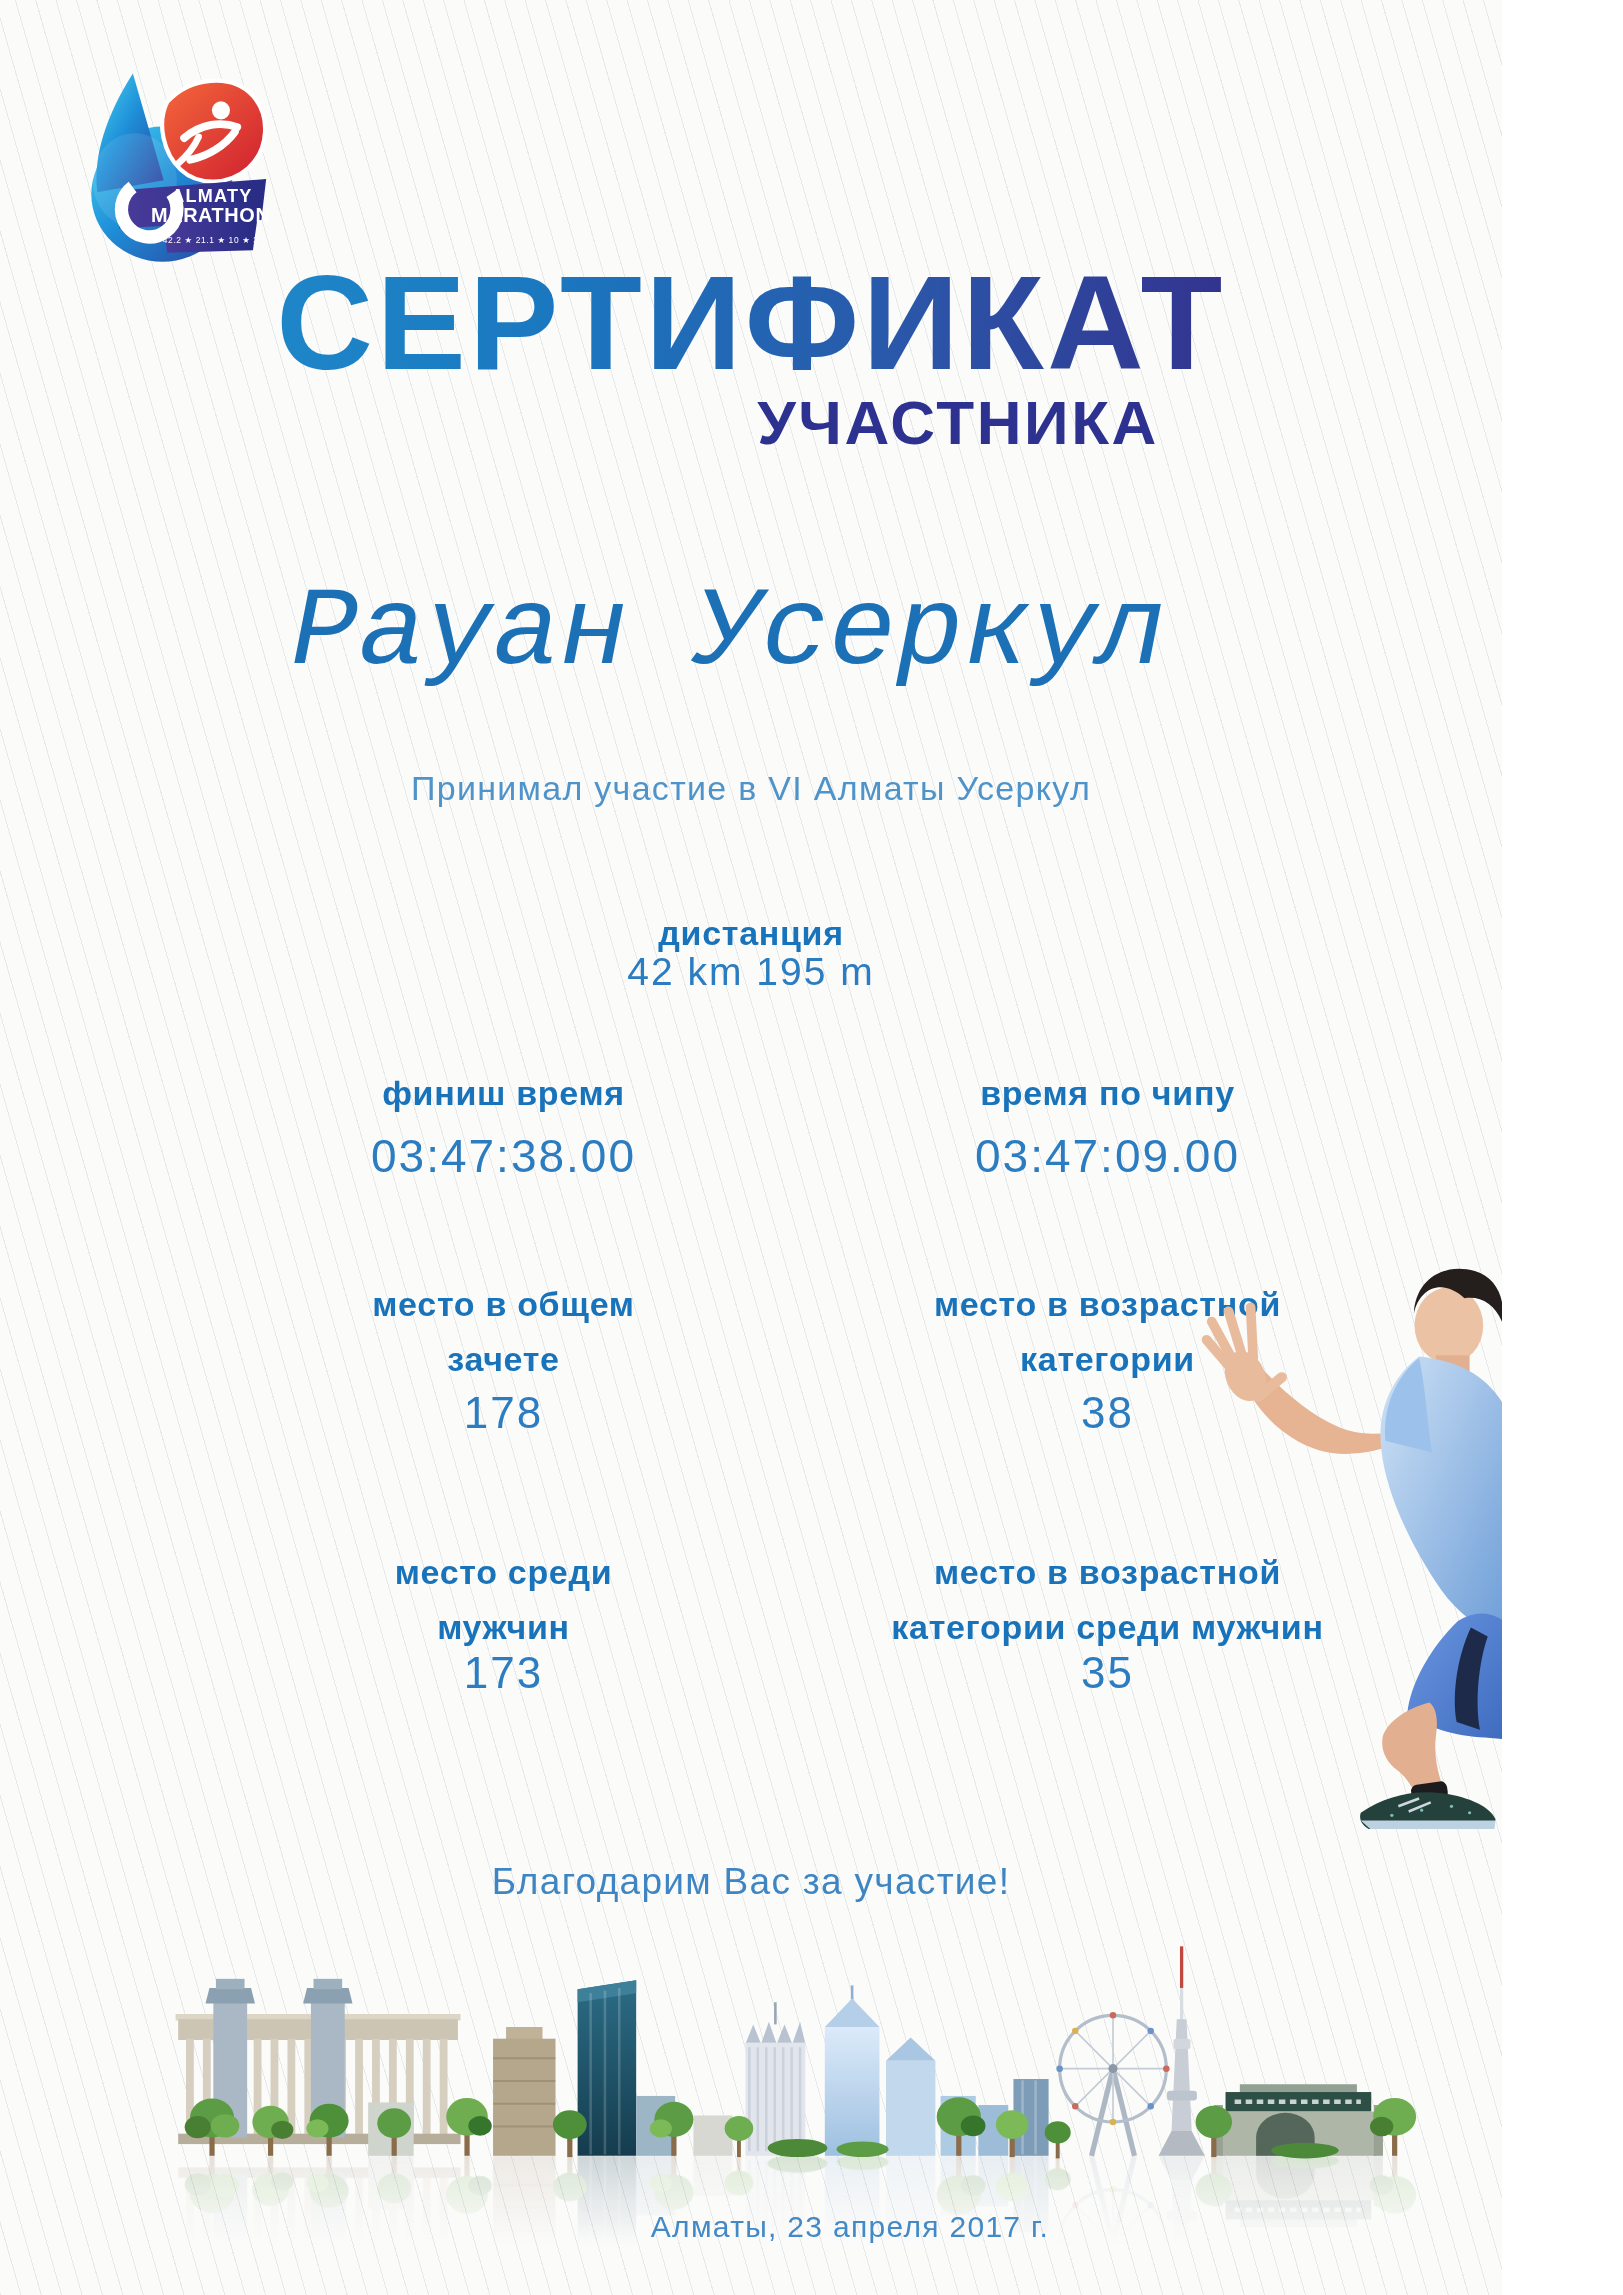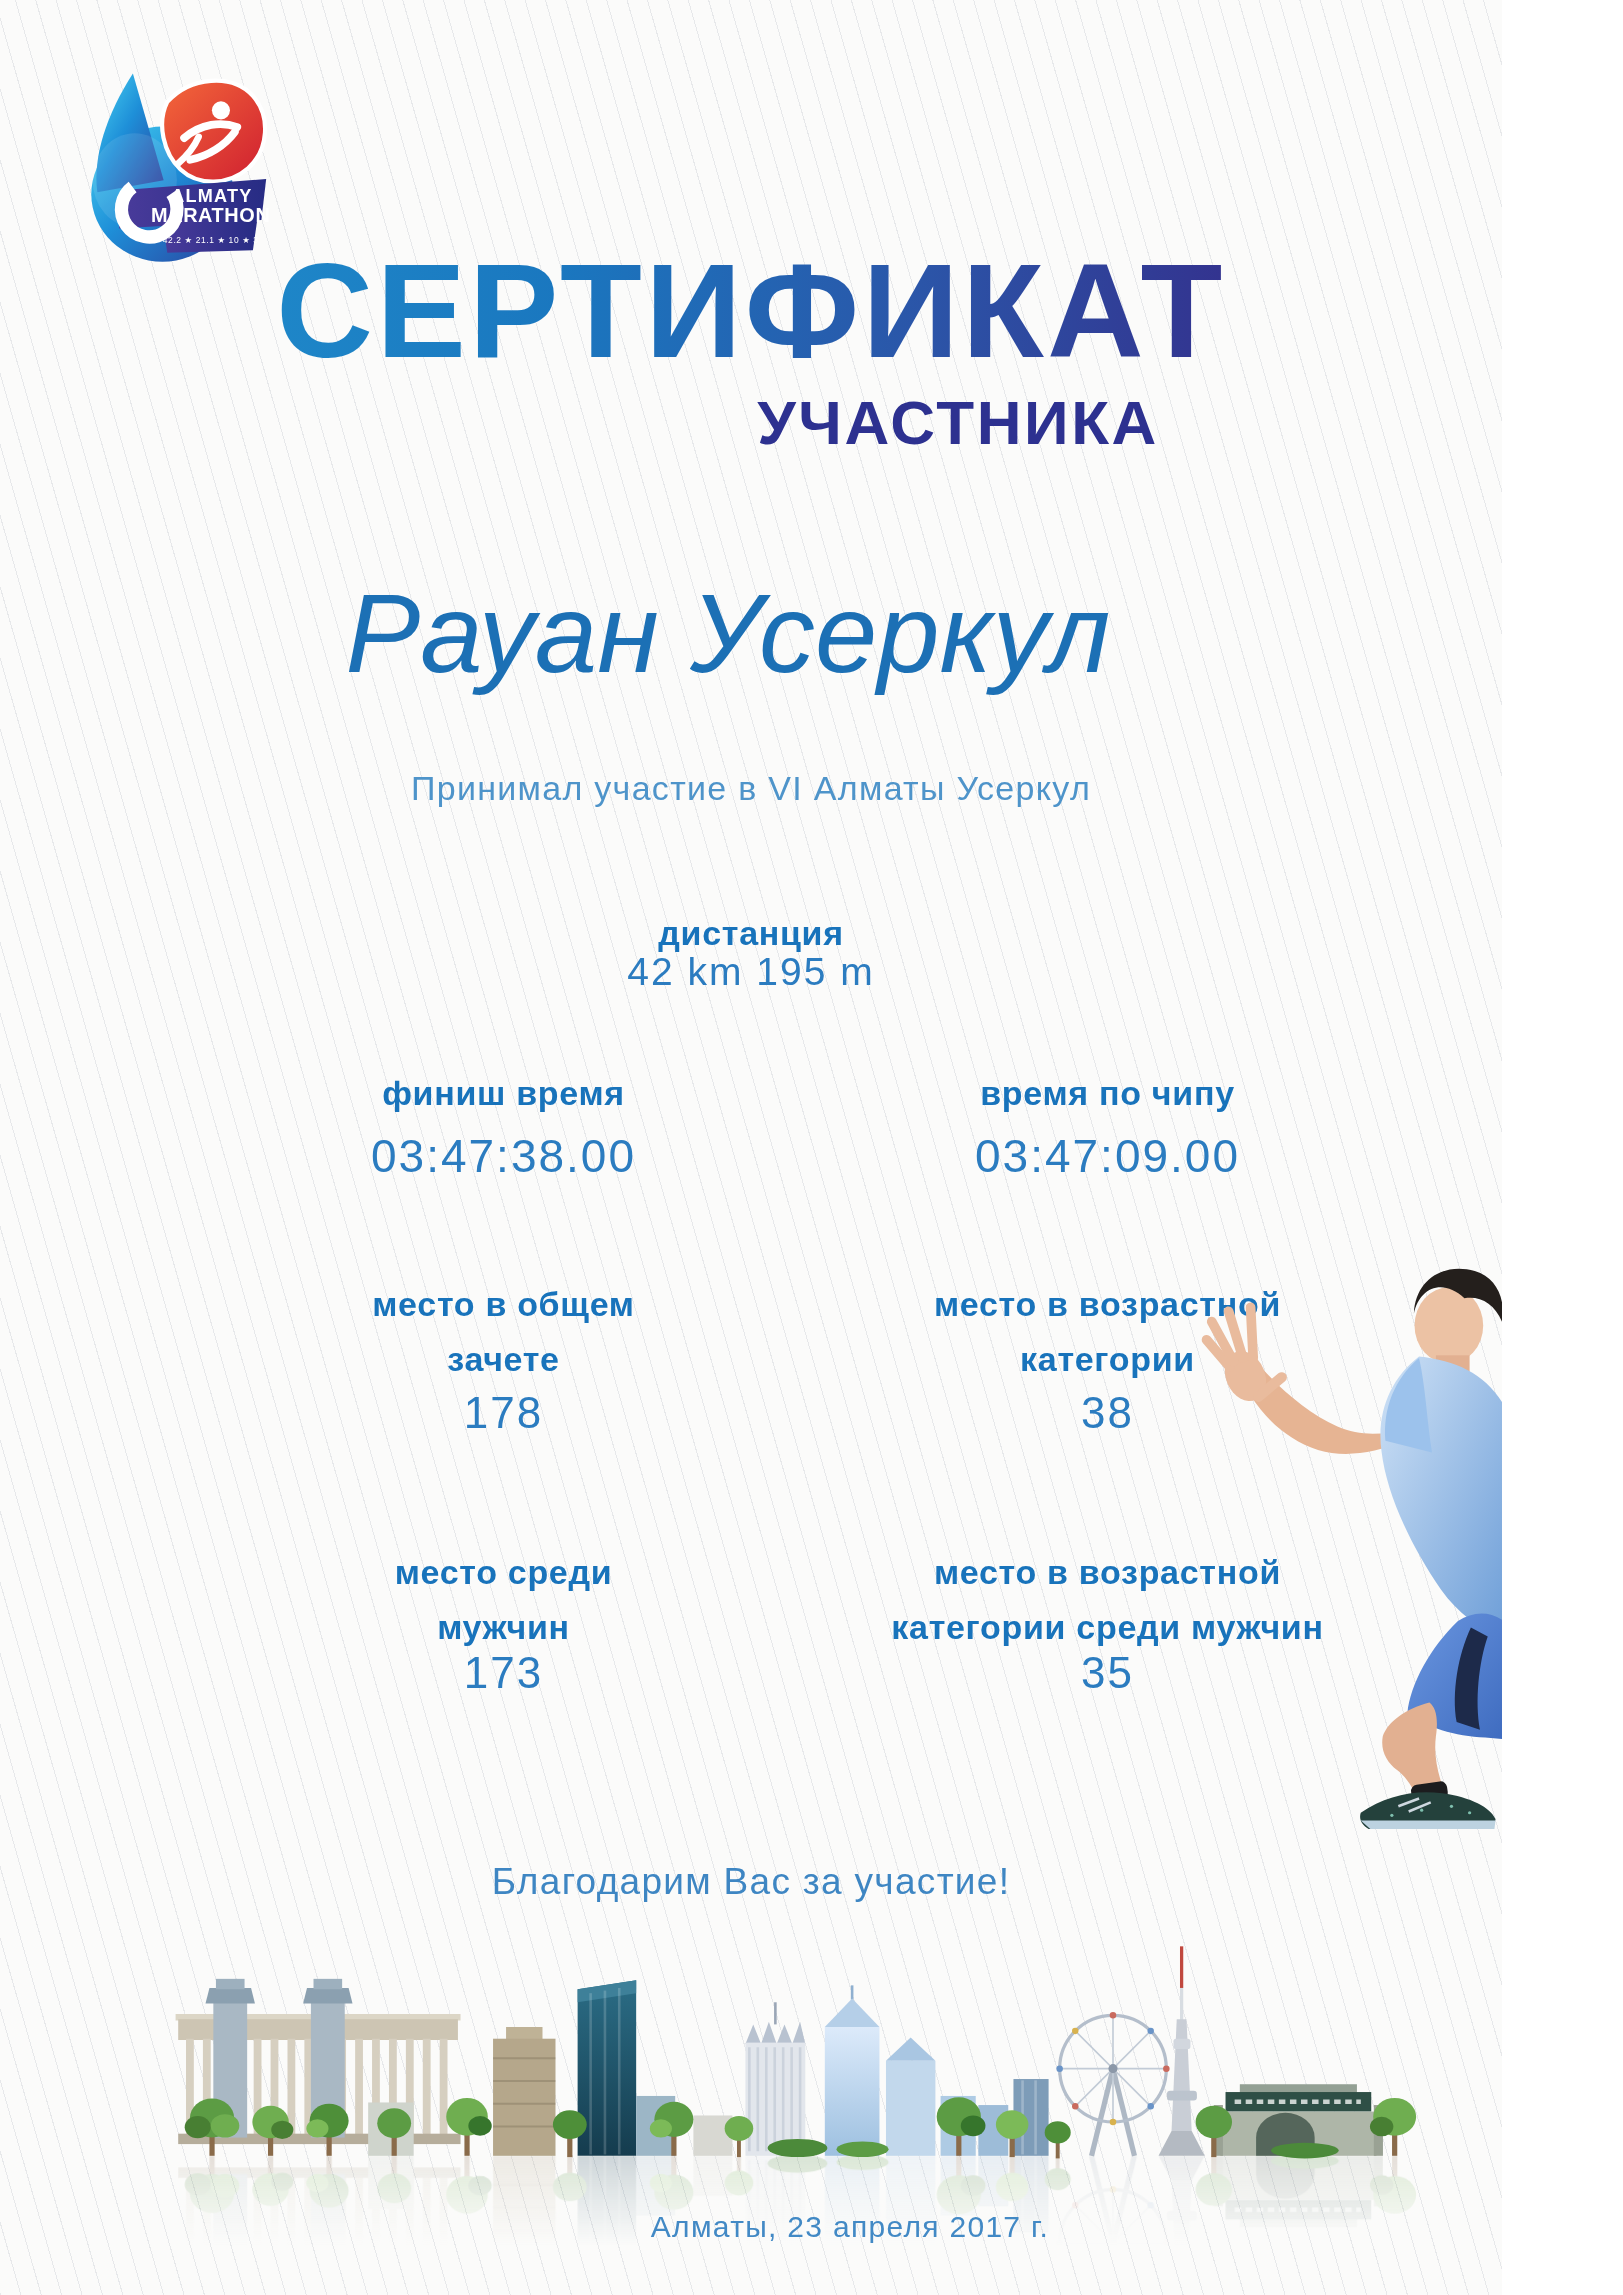--- a/index.html
+++ b/index.html
@@ -5,35 +5,35 @@
   html,body{margin:0;padding:0;width:1623px;height:2295px;overflow:hidden;}
   .page{
     position:relative;width:1502px;height:2295px;overflow:hidden;
     background-color:#fbfbfa;
     background-image:
       repeating-linear-gradient(74deg, rgba(110,120,140,0.14) 0px, rgba(110,120,140,0.14) 1px, rgba(0,0,0,0) 1px, rgba(0,0,0,0) 19.6px);
     font-family:"Liberation Sans", sans-serif;
   }
   .abs{position:absolute;}
   .centered{left:0;right:0;text-align:center;}
-  .title-row{top:244px;}
+  .title-row{top:256px;}
   .title{
     display:inline-block;
     font-size:134px;font-weight:800;letter-spacing:3.3px;line-height:1;
     background:linear-gradient(90deg,#1e86c8 0%,#1a77bf 30%,#2b55a8 68%,#33338f 100%);
     -webkit-background-clip:text;background-clip:text;color:transparent;
   }
   .subtitle{
     top:392px;right:343px;
     font-size:62px;font-weight:800;letter-spacing:2.6px;color:#2d3190;line-height:1;
   }
   .name-row{top:570px;}
   .name{
     display:inline-block;margin-left:-46px;
-    font-family:Liberation Sans, sans-serif;font-style:italic;
+    font-family:Liberation Mono, monospace;font-style:italic;
     font-size:112px;line-height:1.15;color:#1c70b5;
   }
   .participation{top:769px;font-size:34px;letter-spacing:1.3px;color:#4e94ca;}
   .dist-label{top:906px;}
   .dist-value{top:950px;}
   .stat-label{
     font-size:34px;font-weight:700;color:#1873bb;letter-spacing:0.7px;
     line-height:1.62;white-space:pre-line;text-align:center;
   }
   .stat-value{

